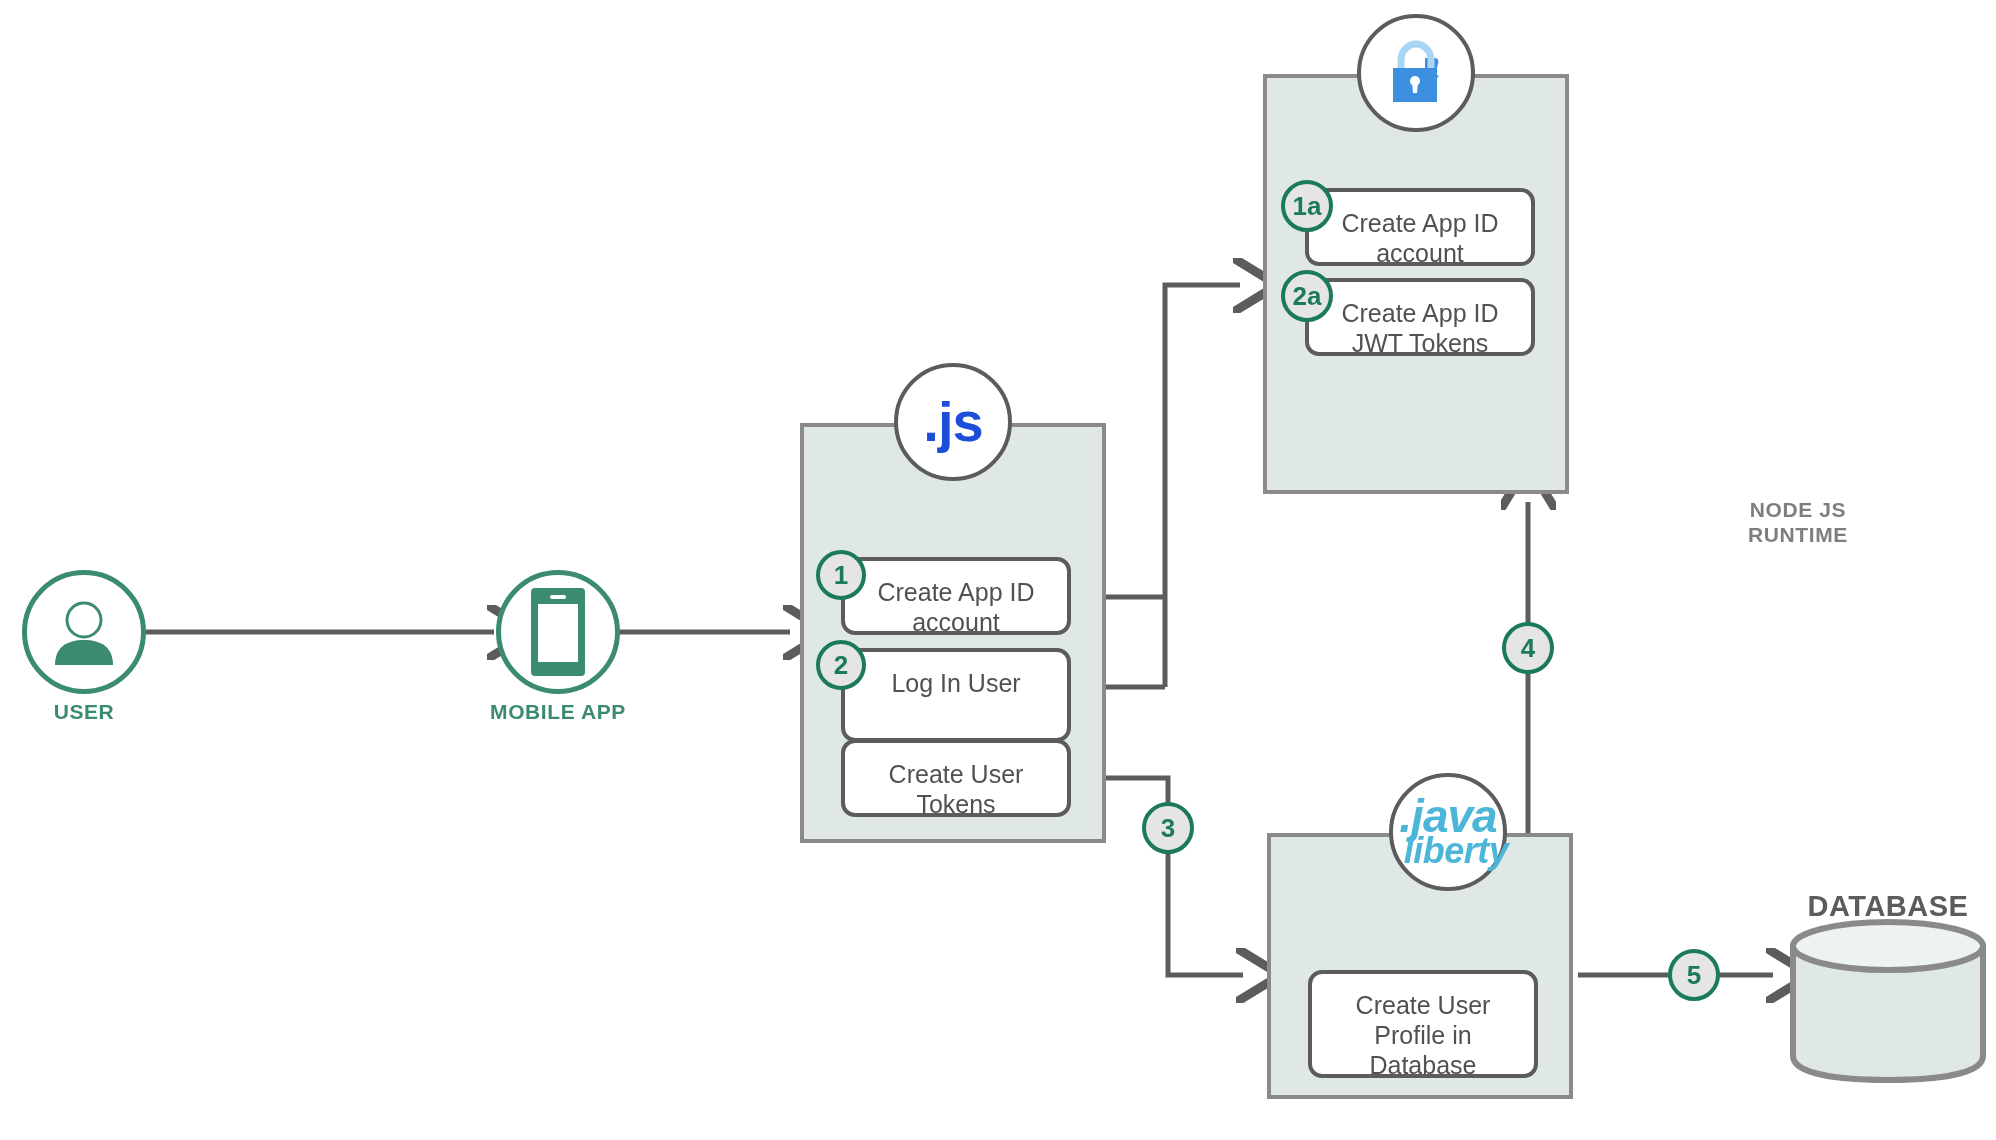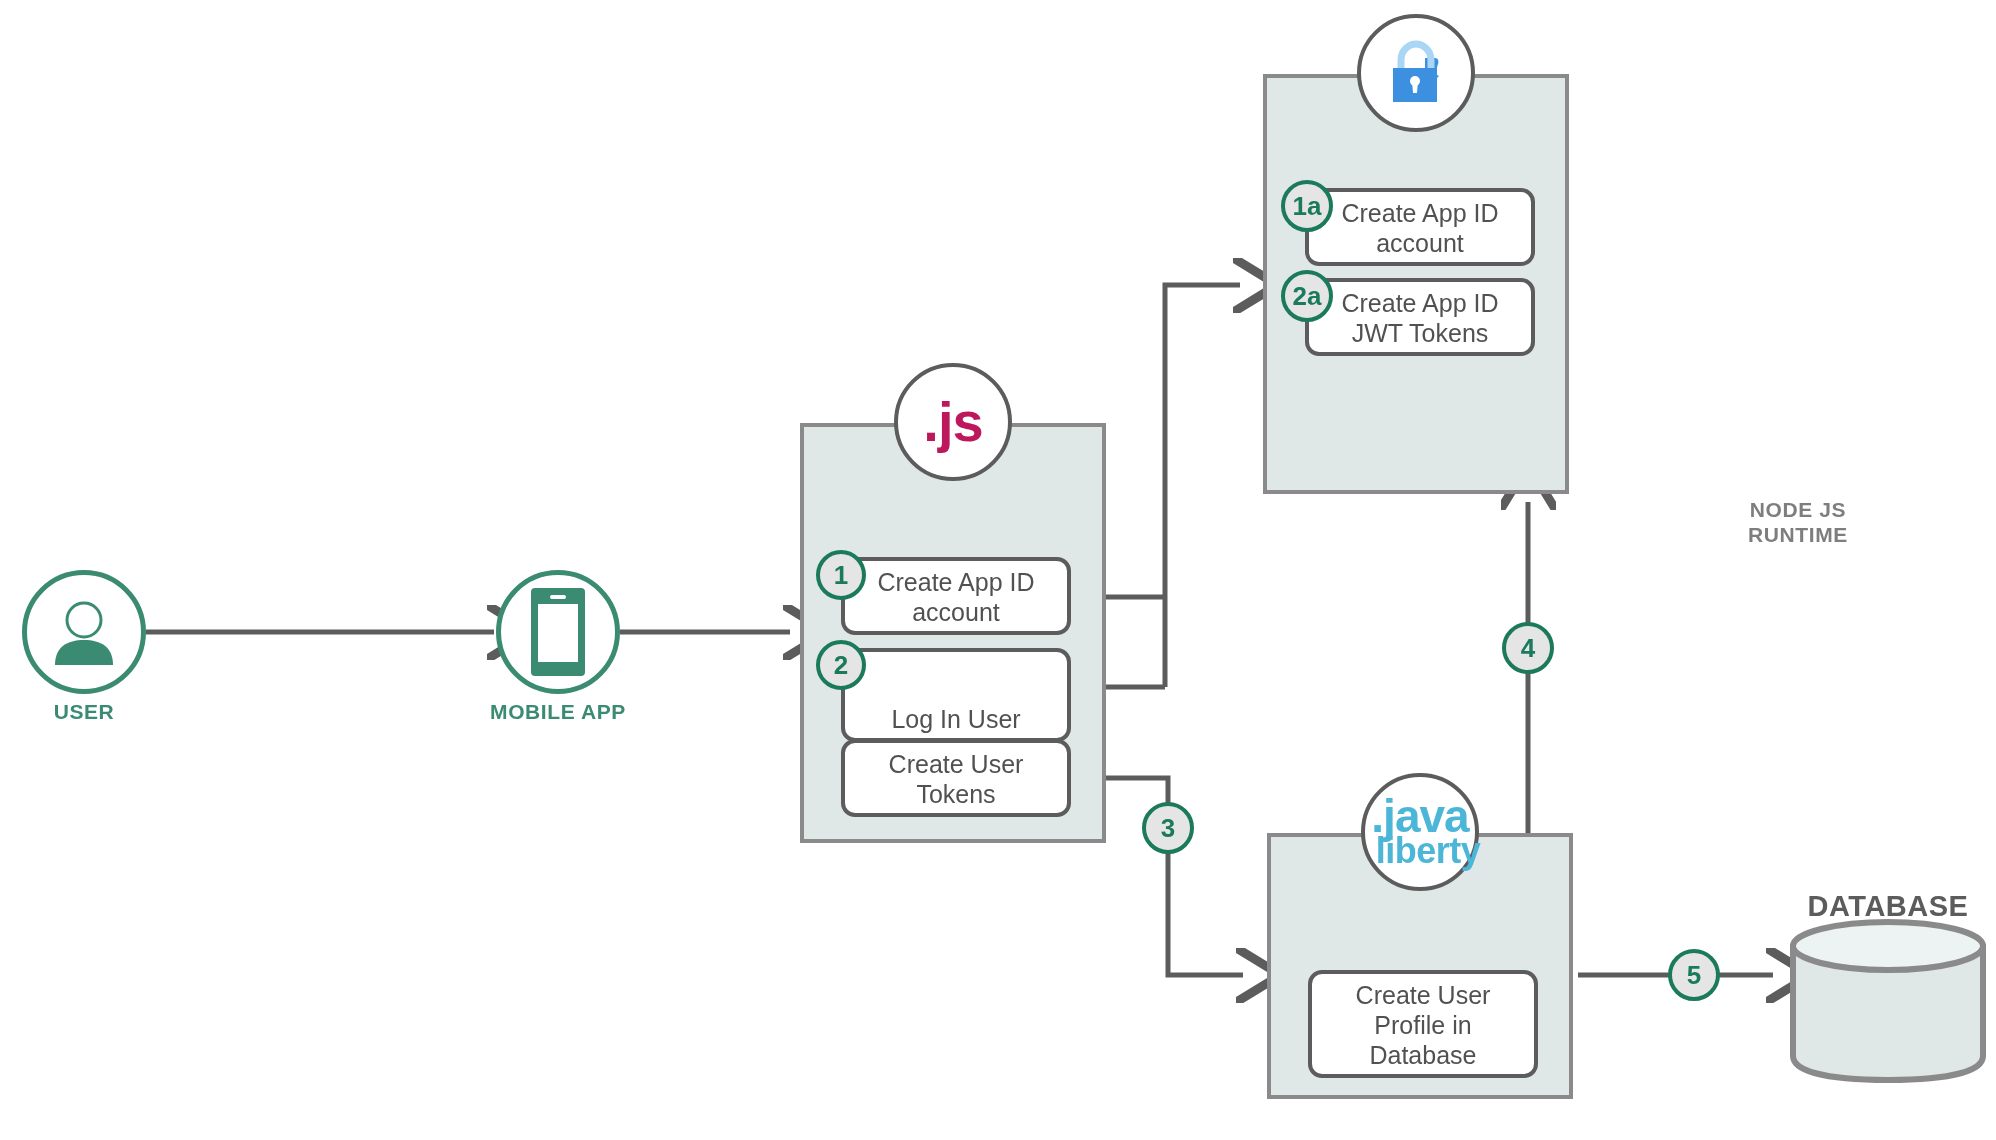--- a/index.html
+++ b/index.html
@@ -42,27 +42,27 @@
     line-height: 25px;
   }
   
   .task-box {
     position: absolute;
     background: #ffffff;
     border: 4px solid #5c5c5c;
     border-radius: 14px;
     box-sizing: border-box;
     display: flex;
-    align-items: flex-end;
+    align-items: flex-start;
     justify-content: center;
     text-align: center;
     color: #515151;
     font-size: 25px;
     line-height: 30px;
-    padding: 4px 10px;
+    padding: 16px 10px;
   }
   
   .step-badge {
     position: absolute;
     background: #e5e5e5;
     border: 4px solid #1c7a5c;
     border-radius: 50%;
     box-sizing: border-box;
     display: flex;
     align-items: center;
@@ -108,21 +108,21 @@
     position: absolute;
     color: #5c5c5c;
     font-weight: bold;
     font-size: 29px;
     letter-spacing: 0.5px;
     text-align: center;
     width: 300px;
   }
   
   .js-text {
-    color: #be185d;
+    color: #1d4ed8;
     font-weight: bold;
     font-size: 56px;
     line-height: 56px;
     letter-spacing: -1px;
   }
   .java-text {
     color: #4cb6d9;
     font-weight: bold;
     text-align: center;
     line-height: 0.86;
@@ -241,21 +241,21 @@
     <div>
       <div>Create App ID</div>
       <div>JWT Tokens</div>
     </div>
   </div>
   <div class="step-badge" style="left:1281px; top:270px; width:52px; height:52px;">2a</div>
 
 
   <div class="container-box" style="left:1267px; top:833px; width:306px; height:266px;"></div>
 
-  <div class="logo-circle" style="left:1361px; top:773px; width:118px; height:118px;">
+  <div class="logo-circle" style="left:1389px; top:773px; width:118px; height:118px;font-style:italic;">
     <span class="java-text">
       <span class="t1">.java</span>
       <span class="t2">liberty</span>
     </span>
   </div>
 
   <div class="container-label" style="left:1267px; top:907px;">
     <div>LIBERTY FOR</div>
     <div>JAVA</div>
   </div>

